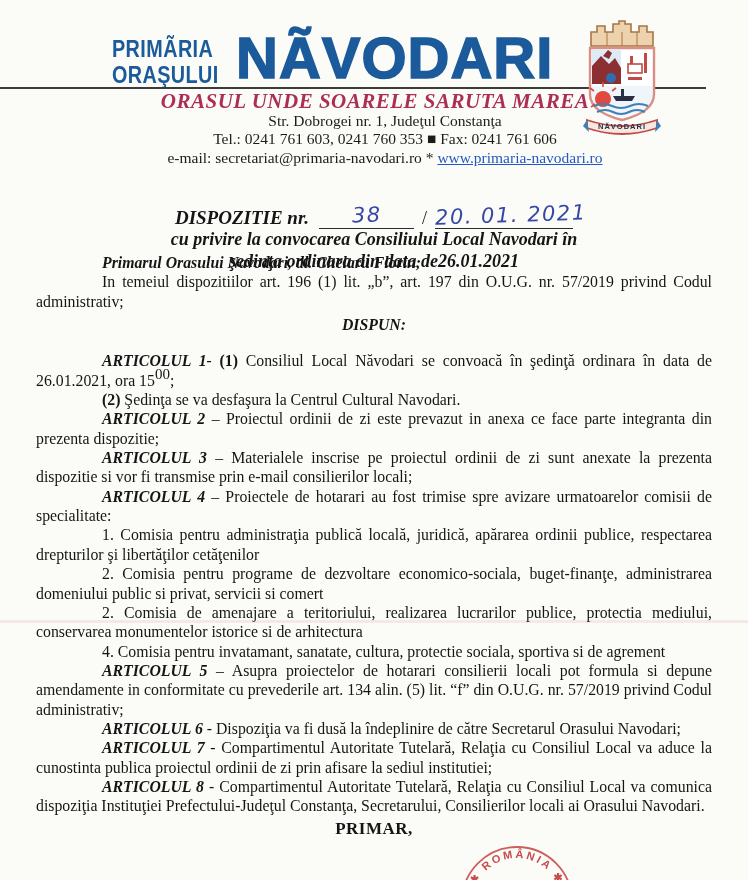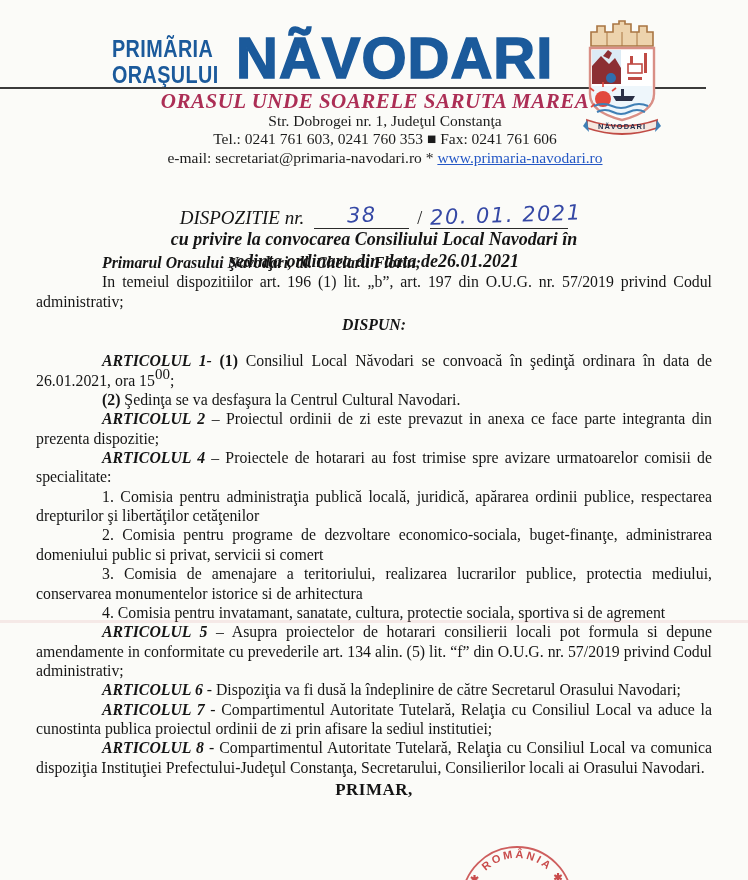--- a/index.html
+++ b/index.html
@@ -36,21 +36,21 @@
     color:var(--slogan); z-index:0;
   }
   .addr{
     position:absolute; left:20px; top:112px; width:730px; text-align:center;
     font-size:15.5px; line-height:18.3px; color:#1b1b1b;
   }
   .weblink{color:var(--link); text-decoration:underline;}
   
   .titleblock{position:absolute; left:0; top:177px; width:748px; text-align:center;}
   .disprow{display:flex; justify-content:center; align-items:flex-end;}
-  .displabel{font-weight:normal; font-style:italic; font-size:19px;margin-top:30px;}
+  .displabel{font-weight:bold; font-style:italic; font-size:19px;margin-top:30px;}
   .blank{border-bottom:1.5px solid #2a2a2a; text-align:center; height:26px;}
   .blank.num{width:95px; margin-left:10px;}
   .blank.date{width:138px;}
   .slashsep{margin:0 8px; font-size:18px;}
   .hand{
     display:inline-block; font-family:"DejaVu Sans", sans-serif;
     font-style:italic; color:var(--hand); font-size:21px;
     letter-spacing:1.5px; transform:rotate(-2deg); white-space:nowrap;
   }
   .subtitle{
@@ -158,24 +158,25 @@
 </div>
 
 <div class="docbody">
 
 <p><span class="seg-bi">Primarul Orasului Navodari, dl. Chelaru Florin;</span></p>
     <p><span>In temeiul dispozitiilor art. 196 (1) lit. „b”, art. 197 din O.U.G. nr. 57/2019 privind Codul administrativ;</span></p>
     <p class="center"><span class="seg-bi">DISPUN:</span></p>
     <p><span class="seg-bi">ARTICOLUL 1- </span><span class="seg-b">(1)</span><span> Consiliul Local Năvodari se convoacă în şedinţă ordinara în data de 26.01.2021, ora 15</span><span class="seg-sup">00</span><span>;</span></p>
     <p class="left"><span class="seg-b">(2)</span><span> Şedinţa se va desfaşura la Centrul Cultural Navodari.</span></p>
     <p><span class="seg-bi">ARTICOLUL 2</span><span> – Proiectul ordinii de zi este prevazut in anexa ce face parte integranta din prezenta dispozitie;</span></p>
+    <p><span class="seg-bi">ARTICOLUL 3</span><span> – Materialele inscrise pe proiectul ordinii de zi sunt anexate la prezenta dispozitie si vor fi transmise prin e-mail consilierilor locali;</span></p>
     <p><span class="seg-bi">ARTICOLUL 4</span><span> – Proiectele de hotarari au fost trimise spre avizare urmatoarelor comisii de specialitate:</span></p>
     <p><span>1. Comisia pentru administraţia publică locală, juridică, apărarea ordinii publice, respectarea drepturilor şi libertăţilor cetăţenilor</span></p>
     <p><span>2. Comisia pentru programe de dezvoltare economico-sociala, buget-finanţe, administrarea domeniului public si privat, servicii si comert</span></p>
-    <p><span>3. Comisia de amenajare a teritoriului, realizarea lucrarilor publice, protectia mediului, conservarea monumentelor istorice si de arhitectura</span></p>
+    <p><span>2. Comisia de amenajare a teritoriului, realizarea lucrarilor publice, protectia mediului, conservarea monumentelor istorice si de arhitectura</span></p>
     <p class="left"><span>4. Comisia pentru invatamant, sanatate, cultura, protectie sociala, sportiva si de agrement</span></p>
     <p><span class="seg-bi">ARTICOLUL 5</span><span> – Asupra proiectelor de hotarari consilierii locali pot formula si depune amendamente in conformitate cu prevederile art. 134 alin. (5) lit. “f” din O.U.G. nr. 57/2019 privind Codul administrativ;</span></p>
     <p class="left"><span class="seg-bi">ARTICOLUL 6</span><span> - Dispoziţia va fi dusă la îndeplinire de către Secretarul Orasului Navodari;</span></p>
     <p><span class="seg-bi">ARTICOLUL 7</span><span> - Compartimentul Autoritate Tutelară, Relaţia cu Consiliul Local va aduce la cunostinta publica proiectul ordinii de zi prin afisare la sediul institutiei;</span></p>
     <p><span class="seg-bi">ARTICOLUL 8</span><span> - Compartimentul Autoritate Tutelară, Relaţia cu Consiliul Local va comunica dispoziţia Instituţiei Prefectului-Judeţul Constanţa, Secretarului, Consilierilor locali ai Orasului Navodari.</span></p>
     <div class="primar">PRIMAR,</div>
   </div>
 
 <svg class="stamp" width="134" height="134" viewBox="0 0 134 134">
   <circle cx="67" cy="67" r="55" fill="none" stroke="#c94c4c" stroke-width="1.8" opacity=".9"></circle>

